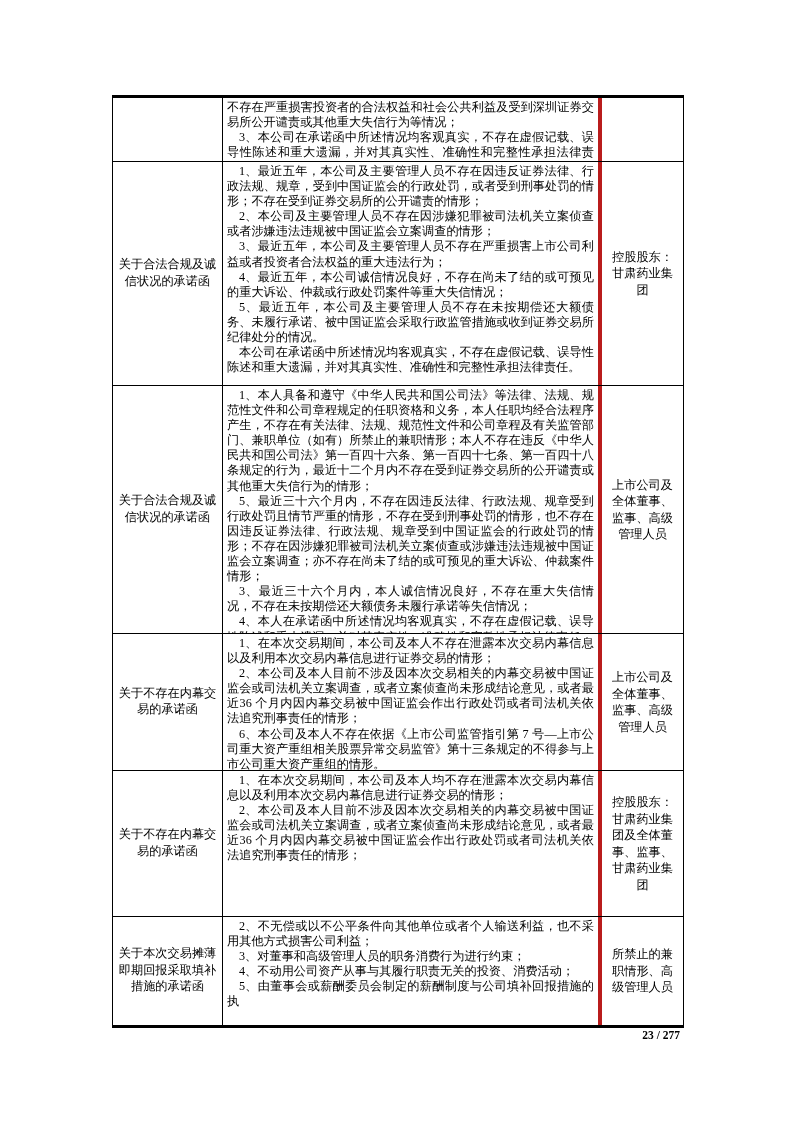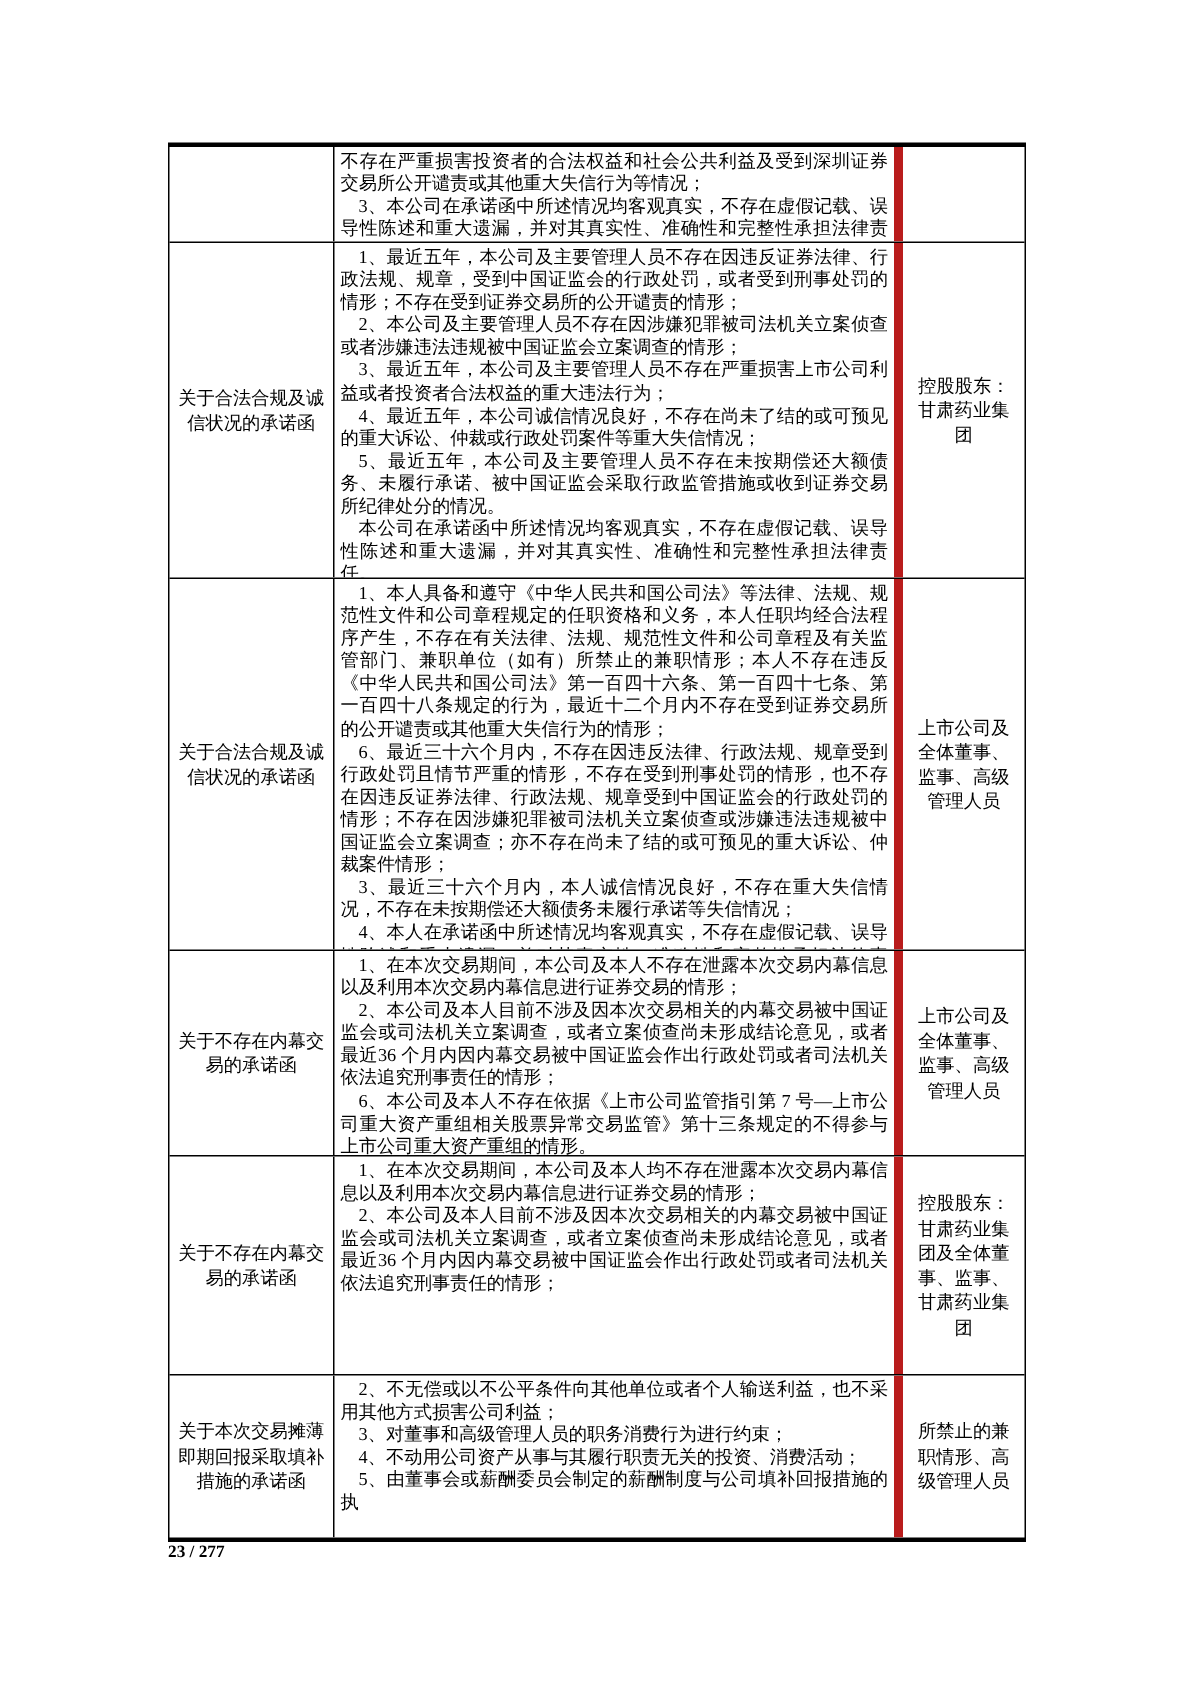--- a/index.html
+++ b/index.html
@@ -39,39 +39,40 @@
   .r4 { height: 137px; }
   .r5 { height: 146px; }
   .r6 { height: 108px; }
   .cell { overflow: hidden; font-size: 12.2px; }
   .type {
     border-right: 1px solid #000;
     display: flex; align-items: center; justify-content: center;
     text-align: center;
     padding: 2px 5px;
     line-height: 16.5px;
+    font-family: Liberation Mono, monospace;
   }
   .content {
-    border-right: 6px solid #b91c1c;
+    border-right: 4px solid #b91c1c;
     padding: 2px 4px 0 4px;
     text-align: justify;
   }
   .content p { margin: 0; line-height: 15.1px; }
   .content p.ind { text-indent: 12px; }
   .party {
     display: flex; align-items: center; justify-content: center;
     text-align: center;
     padding: 2px 6px;
     line-height: 16.5px;
   }
   .pagenum {
     position: absolute;
     left: 112px; top: 1028px;
     width: 568px;
-    text-align: left;
+    text-align: right;
     font-weight: bold;
     font-size: 11.5px;
     line-height: 14px;
   }
 </style>
 </head>
 <body>
 
 <div class="page">
 
@@ -96,21 +97,21 @@
         <p class="ind">5、最近五年，本公司及主要管理人员不存在未按期偿还大额债务、未履行承诺、被中国证监会采取行政监管措施或收到证券交易所纪律处分的情况。</p>
         <p class="ind">本公司在承诺函中所述情况均客观真实，不存在虚假记载、误导性陈述和重大遗漏，并对其真实性、准确性和完整性承担法律责任。</p>
       </div>
       <div class="cell party">控股股东：甘肃药业集团</div>
     </div>
 
     <div class="trow r3">
       <div class="cell type">关于合法合规及诚信状况的承诺函</div>
       <div class="cell content">
         <p class="ind">1、本人具备和遵守《中华人民共和国公司法》等法律、法规、规范性文件和公司章程规定的任职资格和义务，本人任职均经合法程序产生，不存在有关法律、法规、规范性文件和公司章程及有关监管部门、兼职单位（如有）所禁止的兼职情形；本人不存在违反《中华人民共和国公司法》第一百四十六条、第一百四十七条、第一百四十八条规定的行为，最近十二个月内不存在受到证券交易所的公开谴责或其他重大失信行为的情形；</p>
-        <p class="ind">6、最近三十六个月内，不存在因违反法律、行政法规、规章受到行政处罚且情节严重的情形，不存在受到刑事处罚的情形，也不存在因违反证券法律、行政法规、规章受到中国证监会的行政处罚的情形；不存在因涉嫌犯罪被司法机关立案侦查或涉嫌违法违规被中国证监会立案调查；亦不存在尚未了结的或可预见的重大诉讼、仲裁案件情形；</p>
+        <p class="ind">5、最近三十六个月内，不存在因违反法律、行政法规、规章受到行政处罚且情节严重的情形，不存在受到刑事处罚的情形，也不存在因违反证券法律、行政法规、规章受到中国证监会的行政处罚的情形；不存在因涉嫌犯罪被司法机关立案侦查或涉嫌违法违规被中国证监会立案调查；亦不存在尚未了结的或可预见的重大诉讼、仲裁案件情形；</p>
         <p class="ind">3、最近三十六个月内，本人诚信情况良好，不存在重大失信情况，不存在未按期偿还大额债务未履行承诺等失信情况；</p>
         <p class="ind">4、本人在承诺函中所述情况均客观真实，不存在虚假记载、误导性陈述和重大遗漏，并对其真实性、准确性和完整性承担法律责任。</p>
       </div>
       <div class="cell party">上市公司及全体董事、监事、高级管理人员</div>
     </div>
 
     <div class="trow r4">
       <div class="cell type">关于不存在内幕交易的承诺函</div>
       <div class="cell content">
         <p class="ind">1、在本次交易期间，本公司及本人不存在泄露本次交易内幕信息以及利用本次交易内幕信息进行证券交易的情形；</p>

